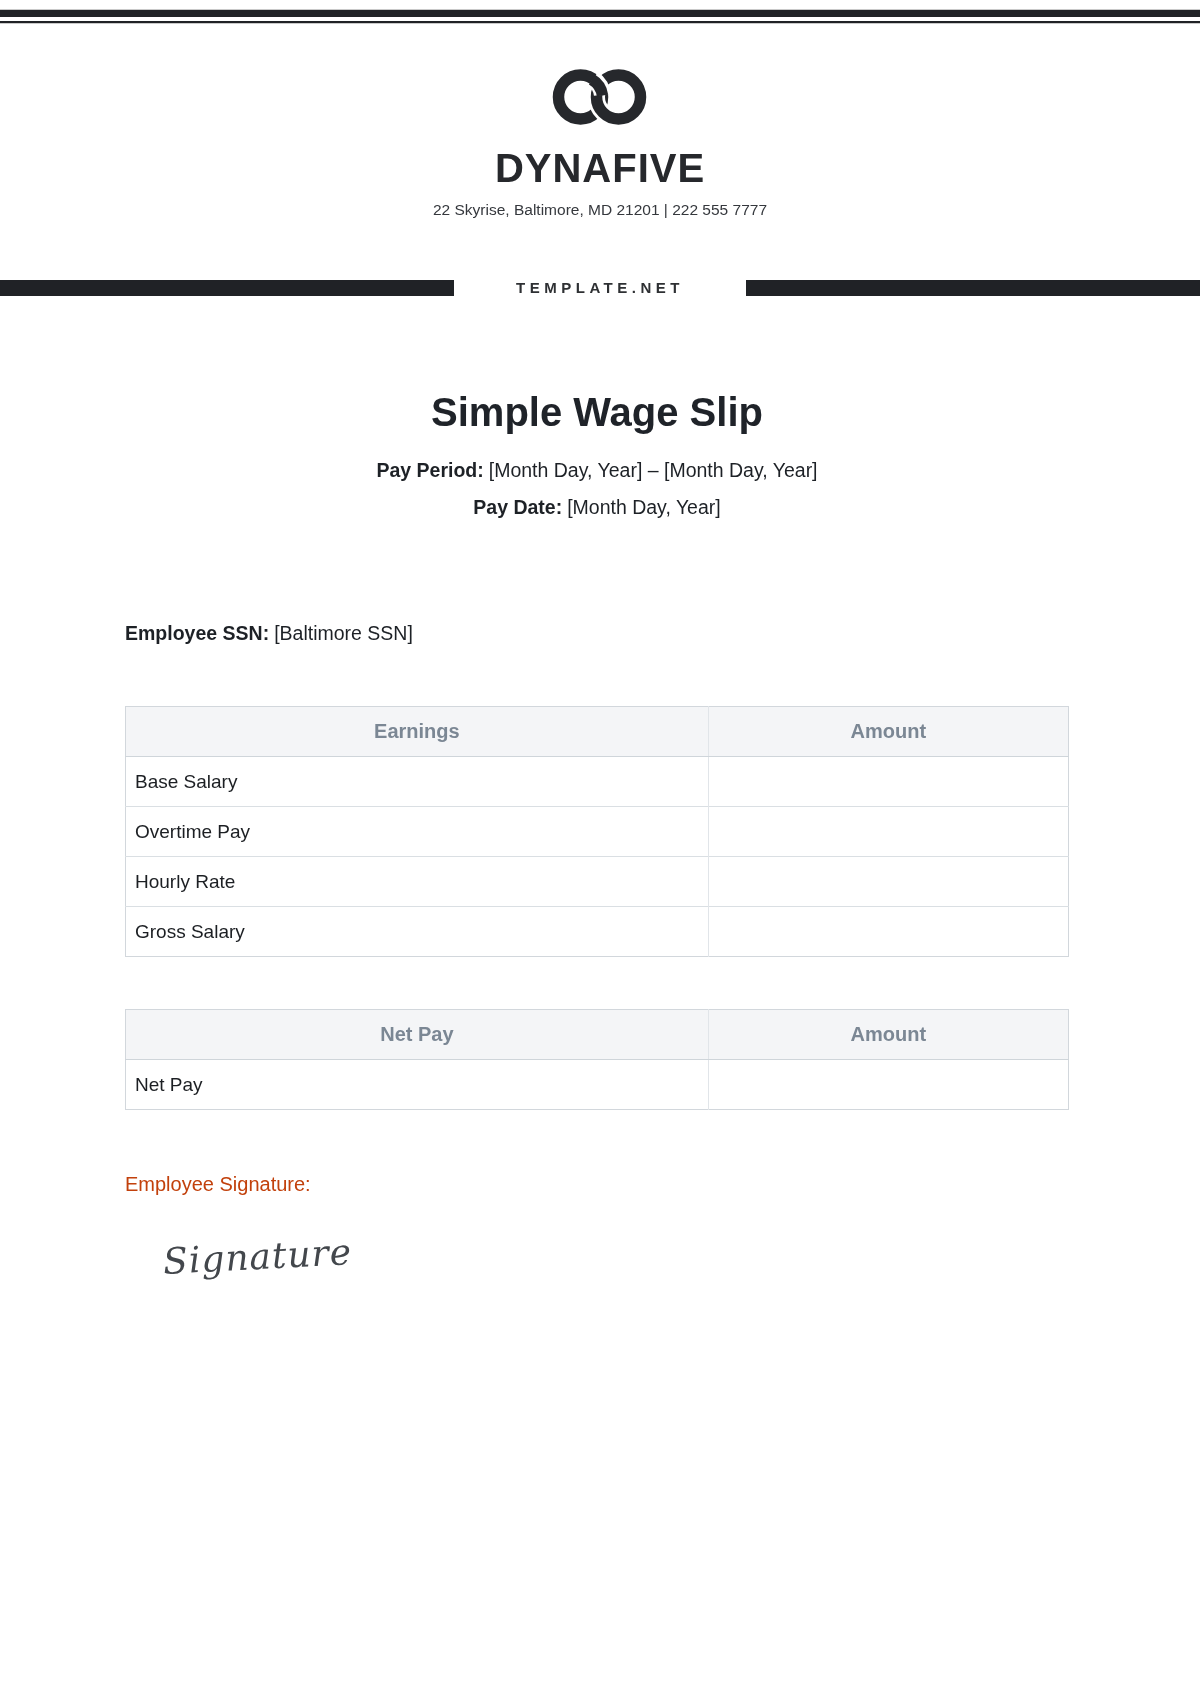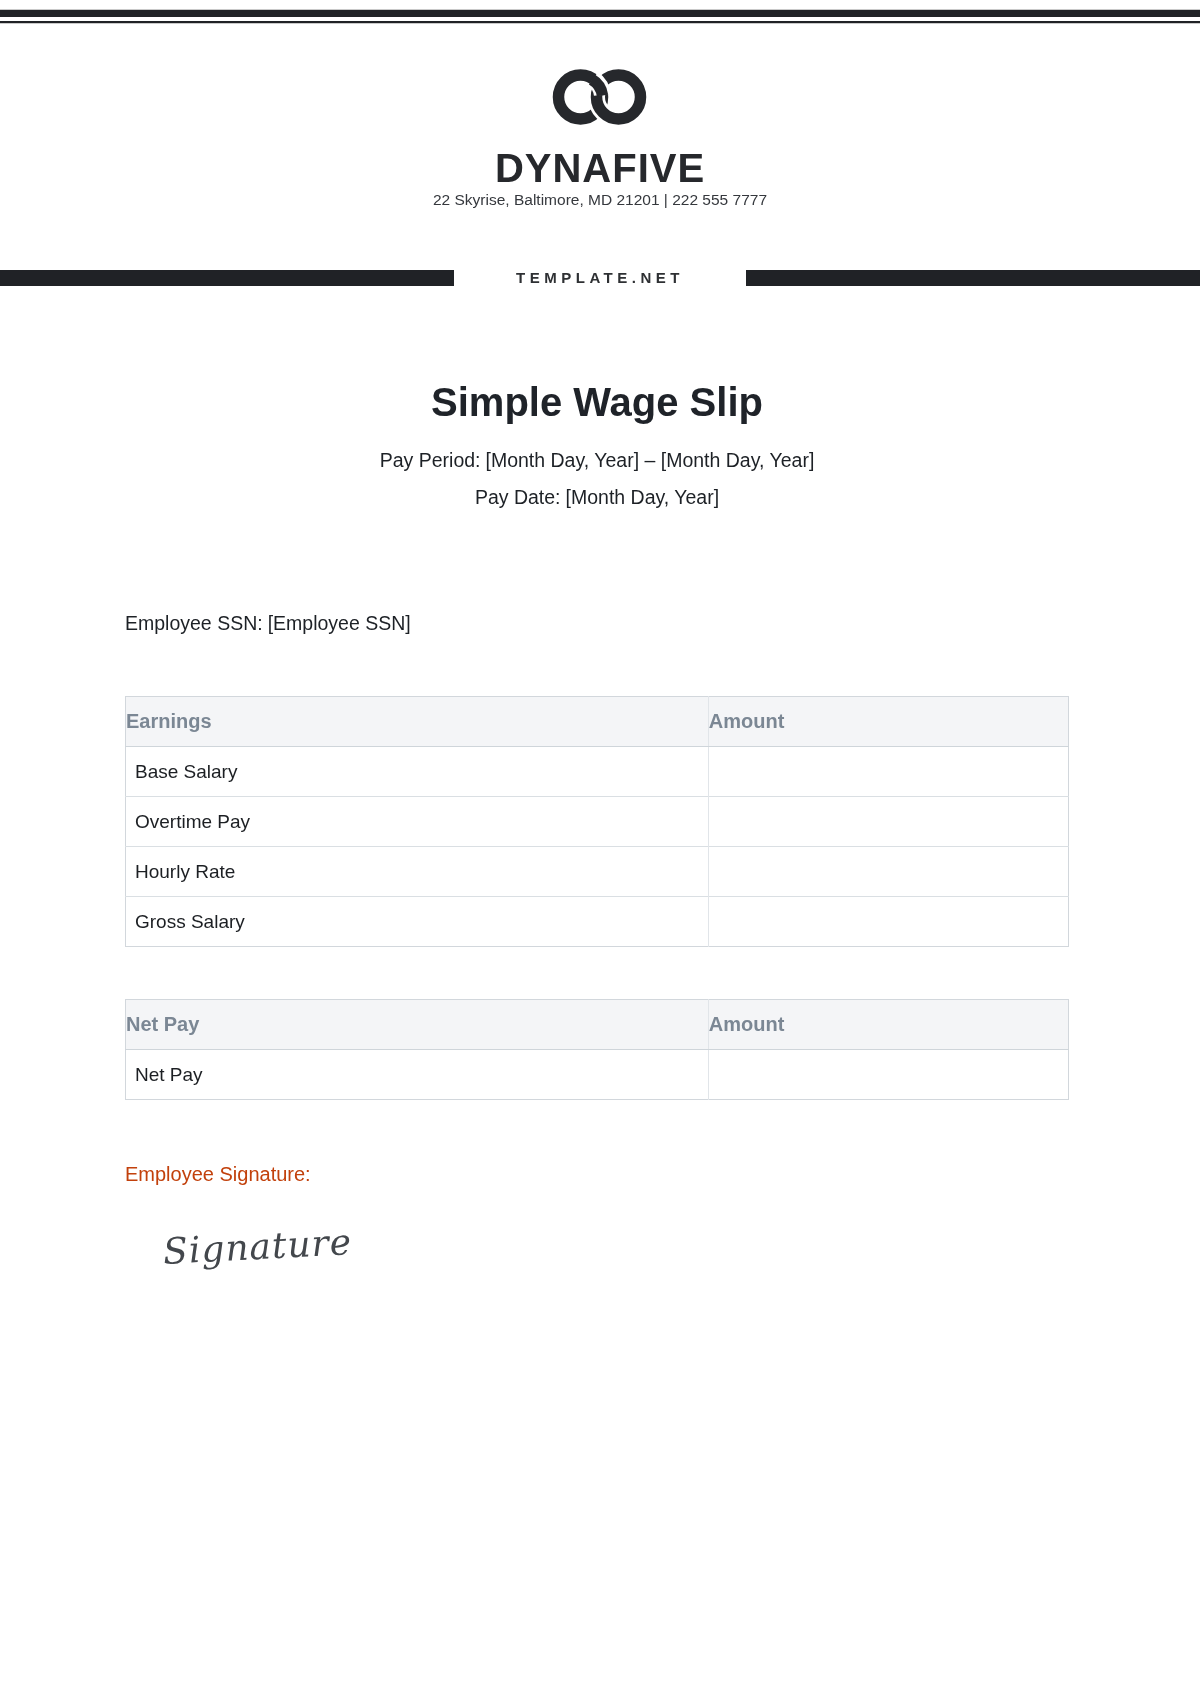--- a/index.html
+++ b/index.html
@@ -32,21 +32,21 @@
   .logo { display: block; margin: 44px auto 0 auto; }
   .brand-name {
     margin-top: 21px;
     font-size: 40px;
     font-weight: bold;
     letter-spacing: 1px;
     color: #26282c;
     line-height: 42px;
   }
   .brand-address {
-    margin-top: 1px;
+    margin-top: 11px;
     font-size: 15.5px;
     color: #35383d;
     line-height: 19px;
   }
   
   .band { display: flex; align-items: center; margin-top: 60px; }
   .band .bar { flex: 1; height: 16px; background: #202226; }
   .band .site {
     padding: 0 62px;
     font-size: 15px;
@@ -60,41 +60,41 @@
   .doc-title {
     margin-top: 92px;
     text-align: center;
     font-size: 40px;
     line-height: 48px;
     font-weight: bold;
     color: #1f2329;
   }
   .meta-block { margin-top: 16px; text-align: center; }
   .meta-line { font-size: 19.5px; line-height: 37px; color: #1d2126; }
-  .meta-line strong, .emp-line strong { font-weight: normal; margin-right: 5px; margin-top: 29px; }
+  .meta-line strong, .emp-line strong { font-weight: bold; margin-right: 5px; margin-top: 29px; }
   .emp-block { margin-top: 88px; text-align: left; }
   .emp-line { font-size: 19.5px; line-height: 38px; color: #1d2126; }
   
   table.slip {
     width: 100%;
     border-collapse: collapse;
     table-layout: fixed;
     background: #ffffff;
     border: 1px solid #d2d7dc;
   }
   table.slip.t-earnings   { margin-top: 54px; }
   table.slip.t-deductions { margin-top: 57px; }
   table.slip.t-netpay     { margin-top: 52px; }
   table.slip th {
     height: 50px;
     background: #f4f5f7;
     color: #7b8794;
     font-size: 20px;
     font-weight: bold;
-    text-align: left;
+    text-align: center;
     border-bottom: 1px solid #cfd5da;
     border-left: 1px solid #e1e5e9;
   }
   table.slip th:first-child { border-left: none; }
   table.slip td {
     height: 50px;
     font-size: 19px;
     color: #1c1f23;
     text-align: left;
     padding-left: 9px;
@@ -156,21 +156,21 @@
       <p class="meta-line">
         <strong>Pay Period:</strong><span>[Month Day, Year] – [Month Day, Year]</span>
       </p>
       <p class="meta-line">
         <strong>Pay Date:</strong><span>[Month Day, Year]</span>
       </p>
     </div>
 
     <div class="emp-block">
       <p class="emp-line">
-        <strong>Employee SSN:</strong><span>[Employee SSN]</span>
+        <strong>Employee SSN:</strong><span>[Baltimore SSN]</span>
       </p>
     </div>
 
     <table class="slip t-earnings">
       <colgroup>
           <col style="width:61.8%">
           <col>
         </colgroup>
       <thead>
           <tr>

